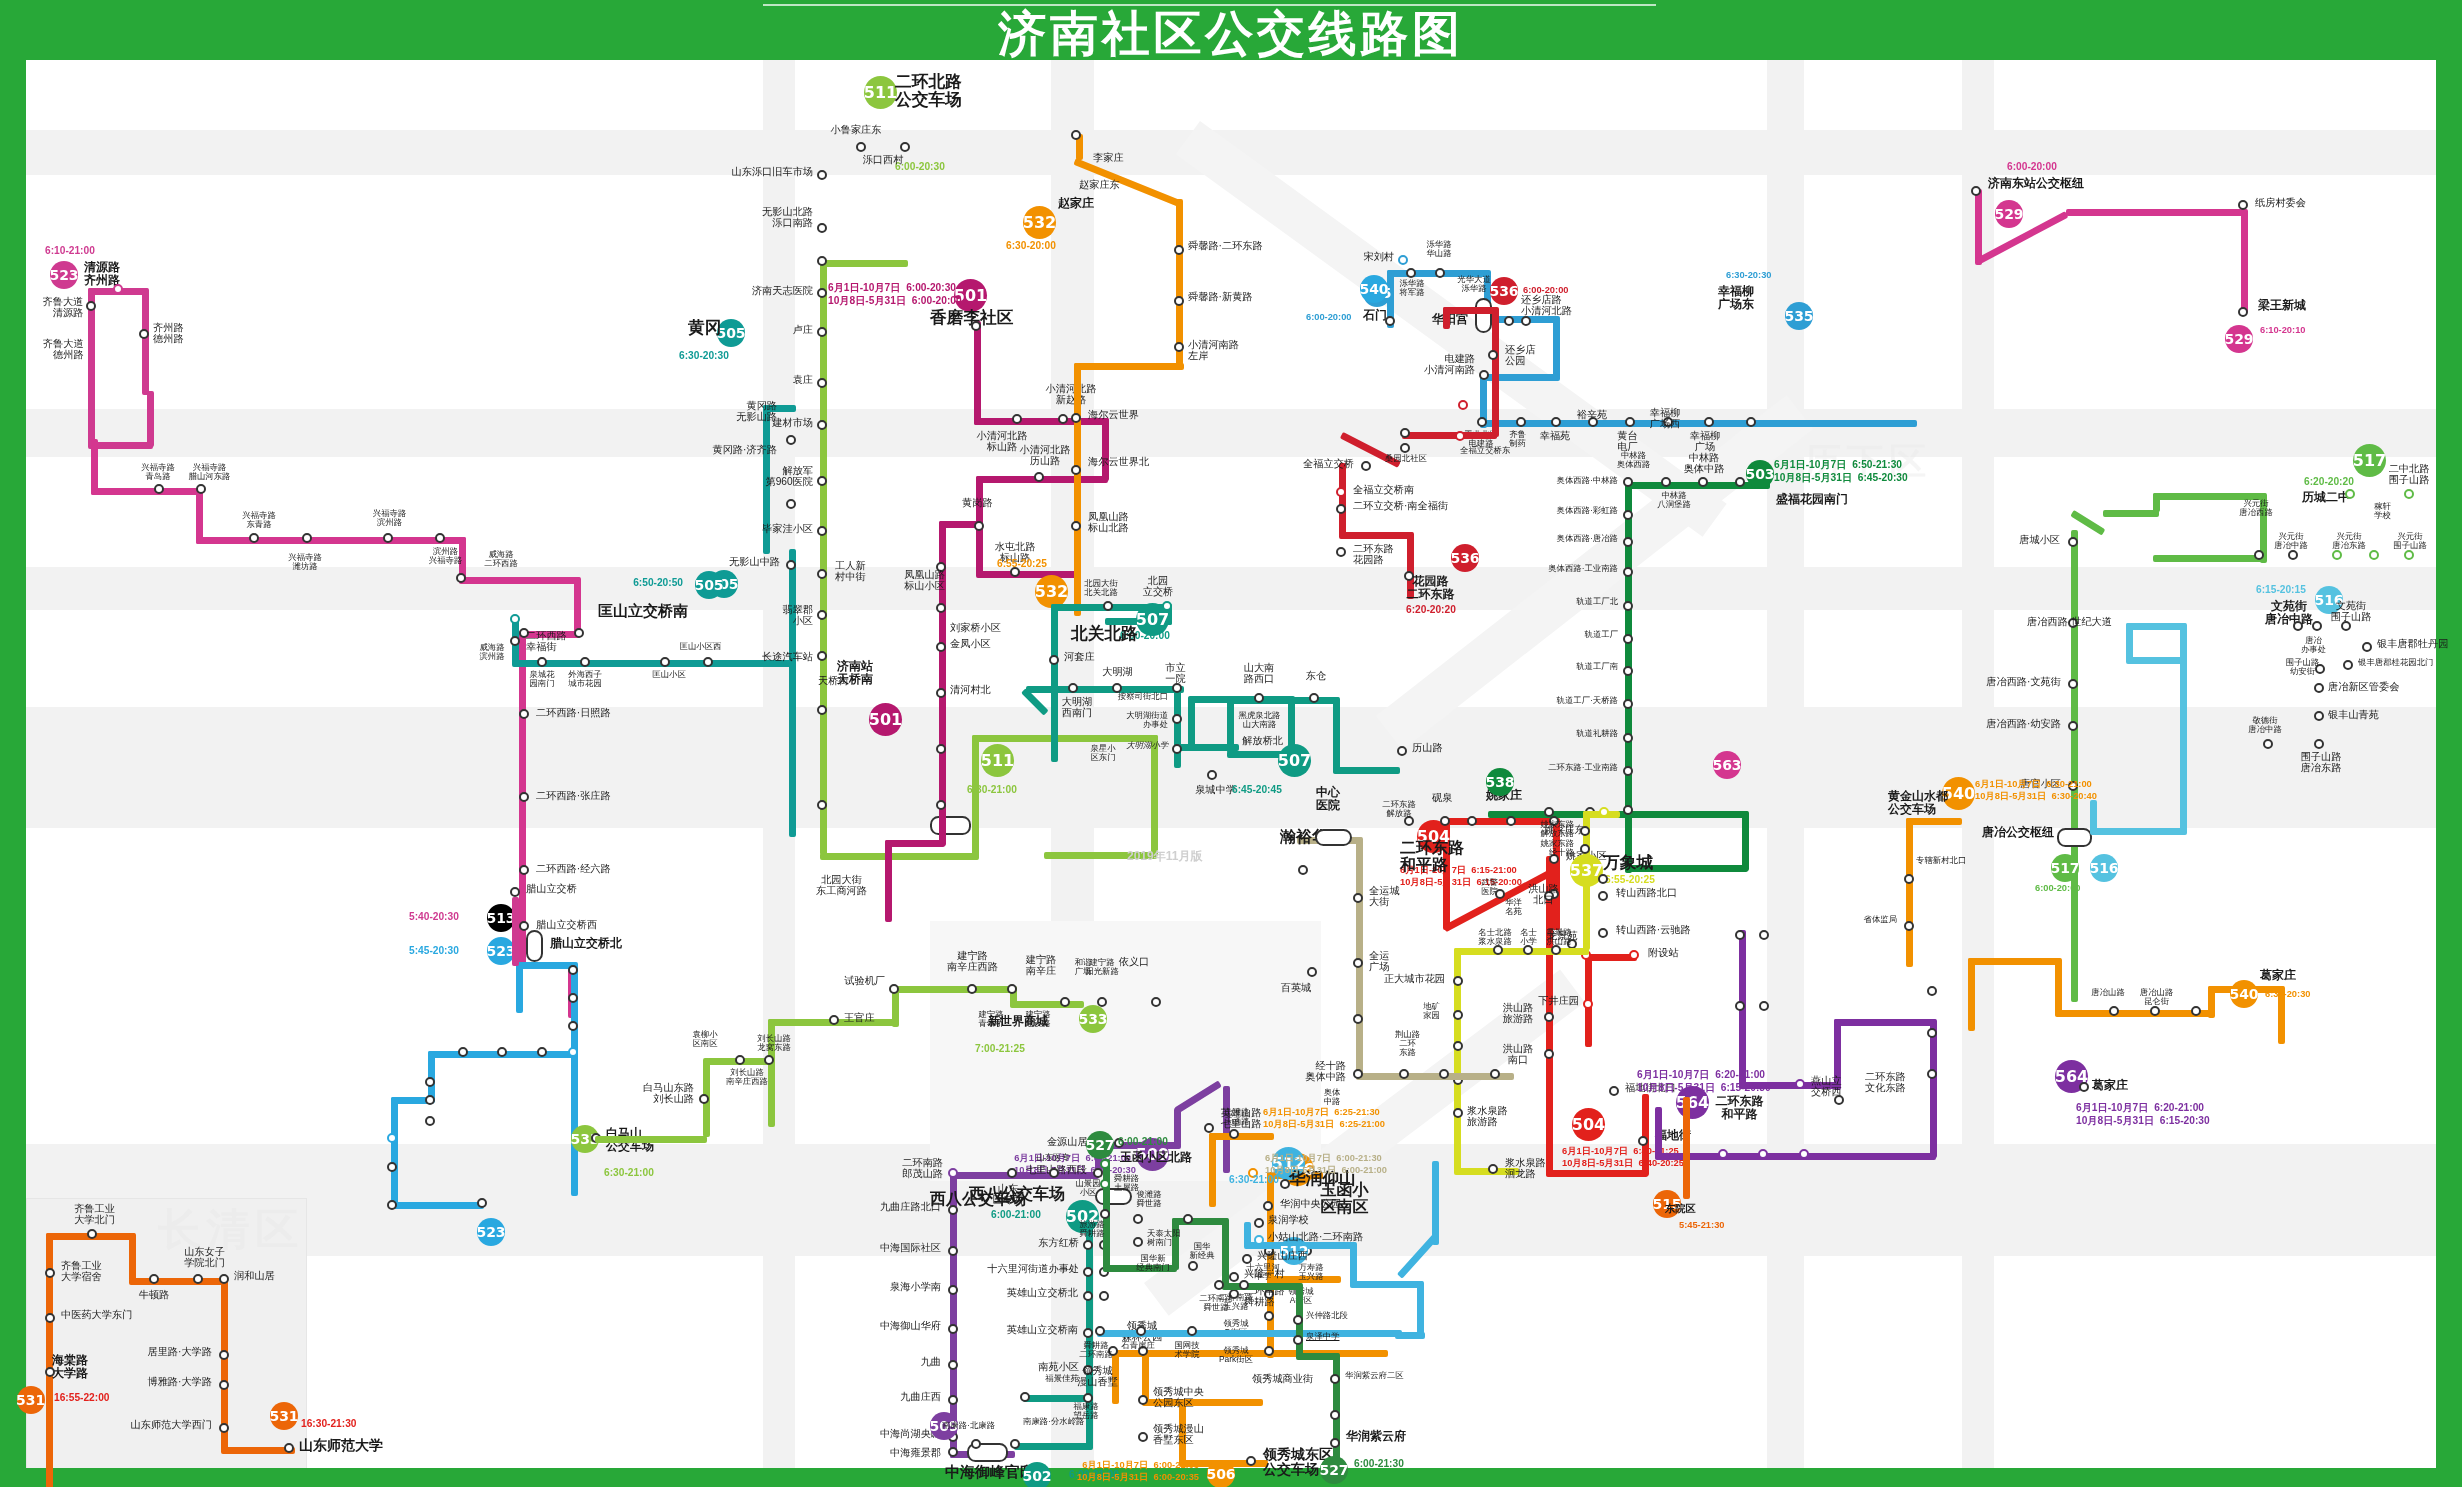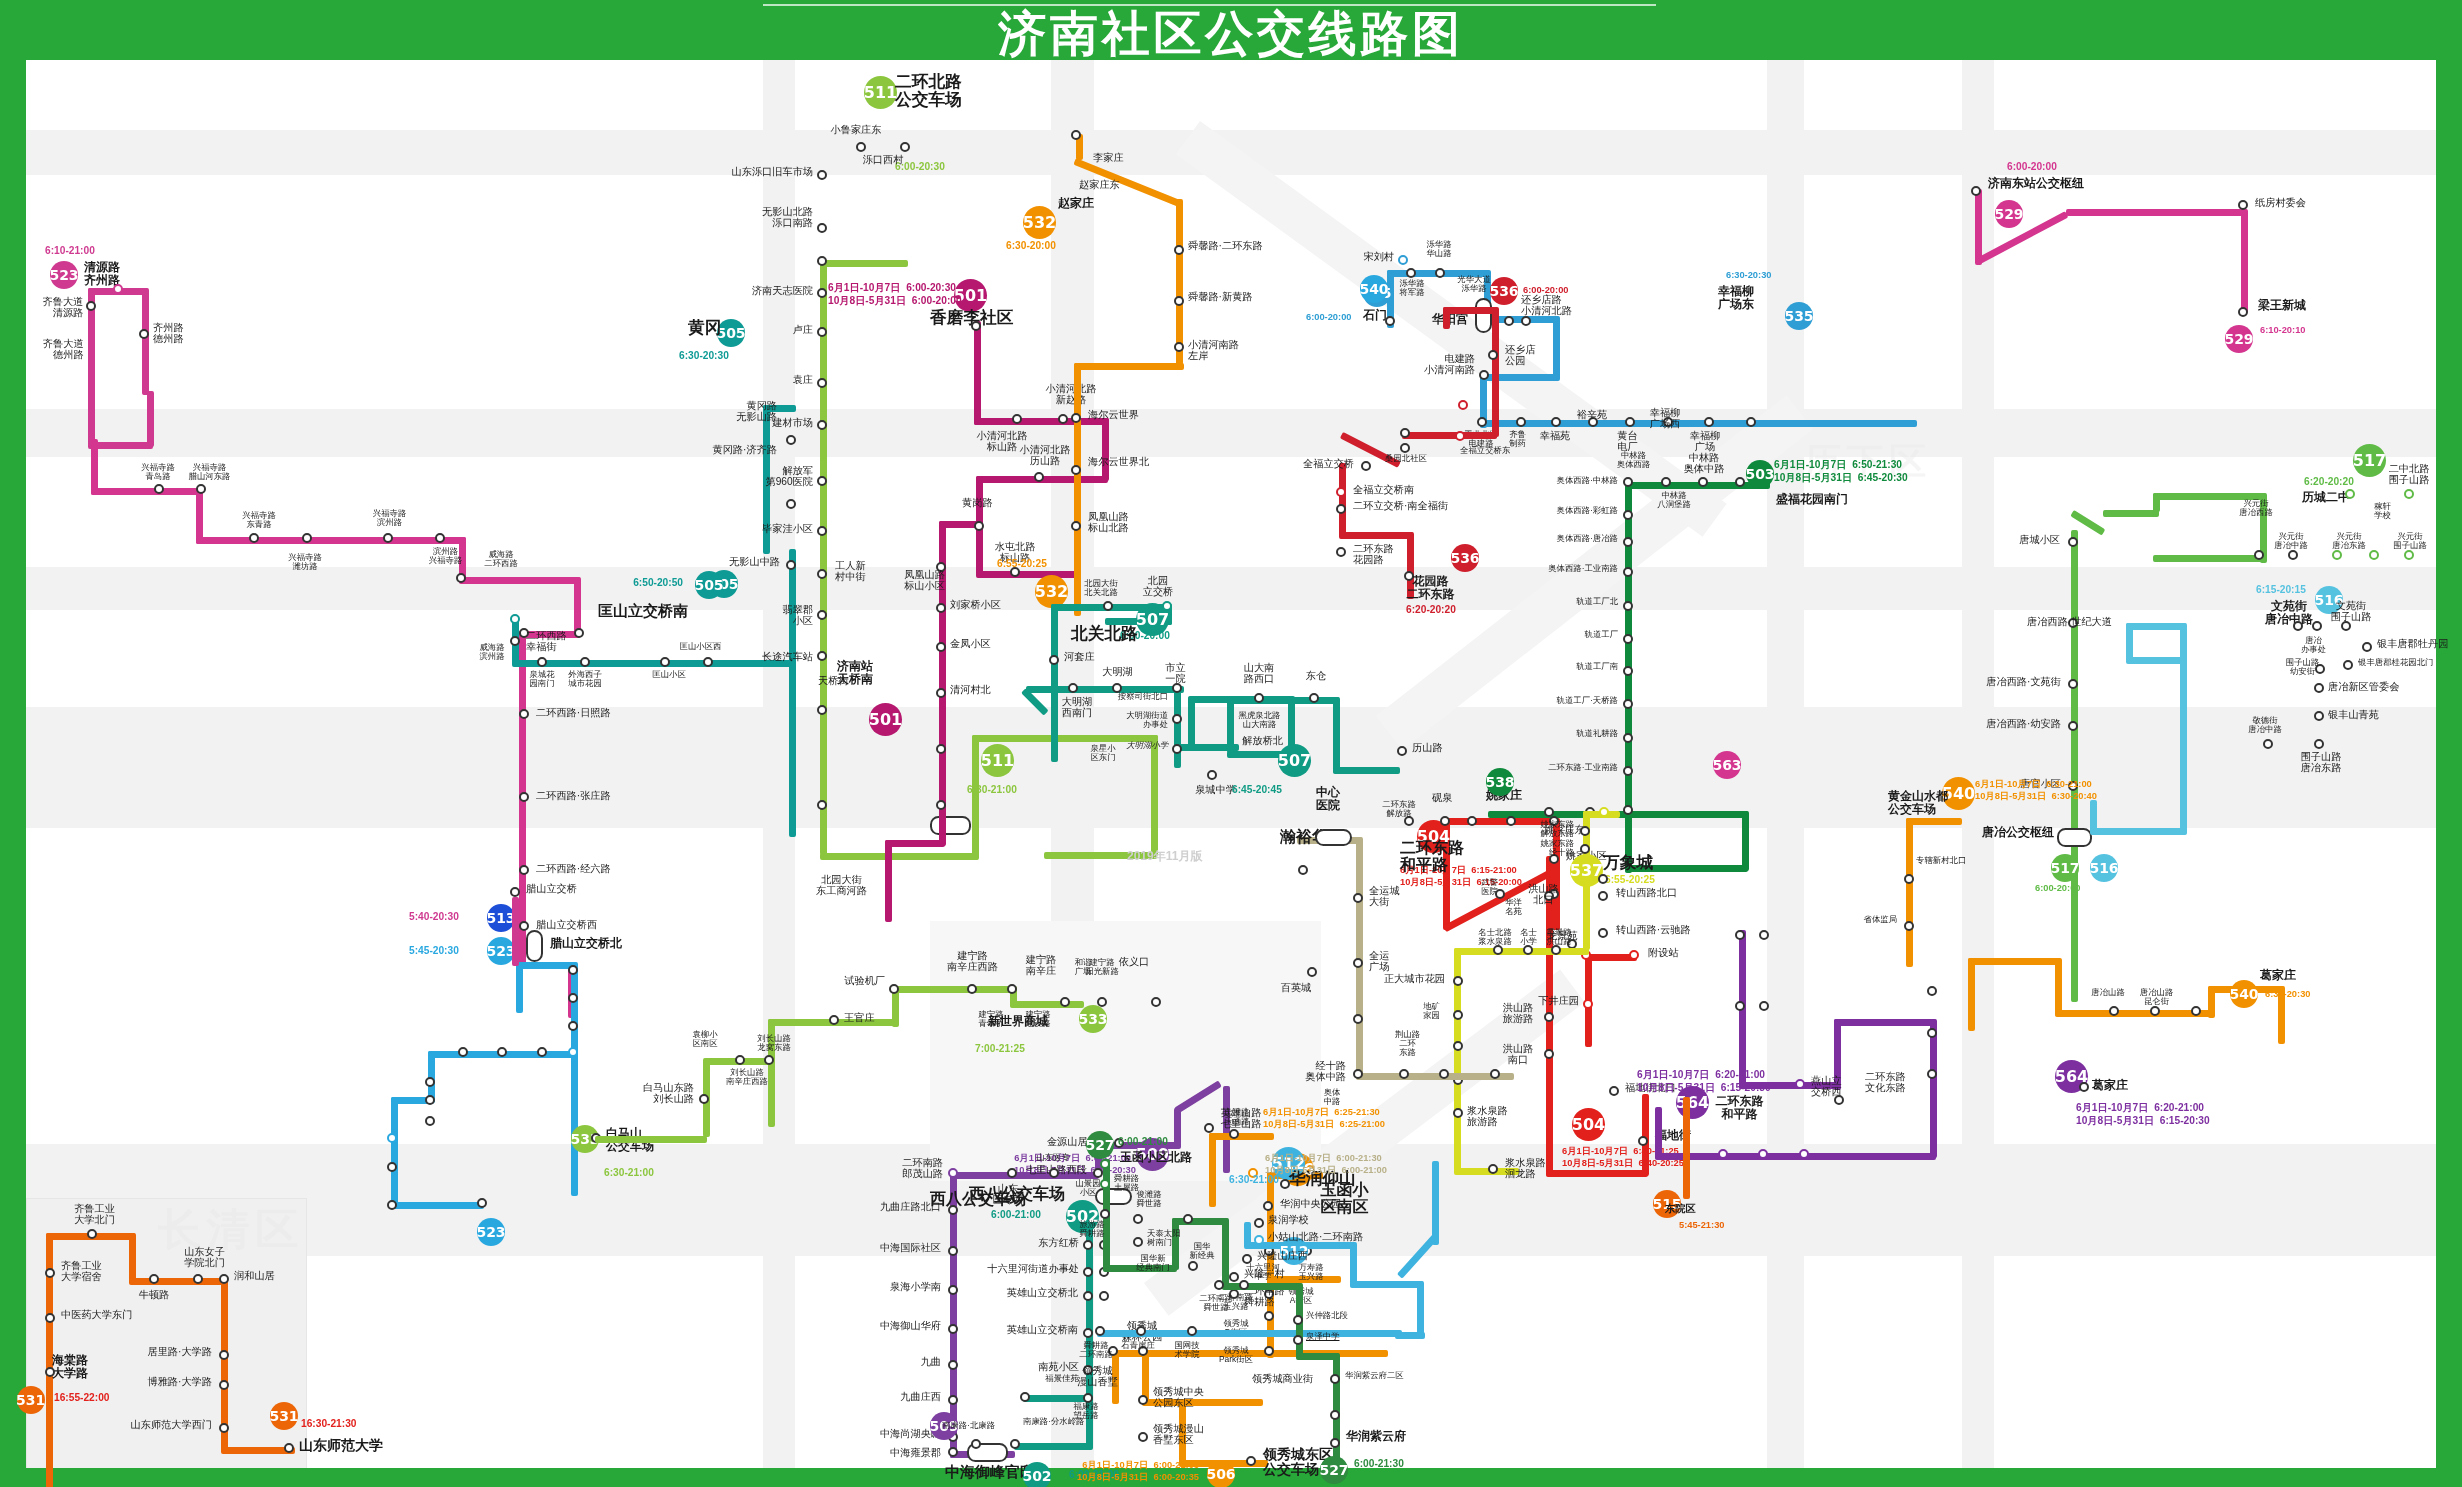--- a/index.html
+++ b/index.html
@@ -263,21 +263,21 @@
 历山路</div>
   <div class="stn" style="left:974px;top:521px;"></div>
   <div class="lbl sm" style="left:962px;top:497px;">黄岗路</div>
   <div class="stn" style="left:1010px;top:567px;"></div>
   <div class="lbl sm c" style="left:978px;top:541px;width:74px;">水屯北路
 标山路</div>
   <div class="stn" style="left:936px;top:562px;"></div>
   <div class="lbl sm c" style="left:891px;top:569px;width:67px;">凤凰山路
 标山小区</div>
   <div class="stn" style="left:936px;top:603px;"></div>
-  <div class="lbl sm" style="left:950px;top:599px;">刘家桥小区</div>
+  <div class="lbl sm" style="left:950px;top:622px;">刘家桥小区</div>
   <div class="stn" style="left:936px;top:642px;"></div>
   <div class="lbl sm" style="left:950px;top:638px;">金凤小区</div>
   <div class="stn" style="left:936px;top:688px;"></div>
   <div class="lbl sm" style="left:950px;top:684px;">清河村北</div>
   <div class="stn" style="left:936px;top:744px;"></div>
   <div class="stn" style="left:936px;top:800px;"></div>
   <div class="badge m" style="left:869px;top:703px;background:#b5186e;">501</div>
   <div class="lbl md" style="left:837px;top:660px;font-weight:bold;">济南站
 天桥南</div>
   <div class="lbl sm" style="left:818px;top:675px;">天桥街</div>
@@ -652,21 +652,21 @@
   <div class="ln" style="left:516px;top:962px;width:60px;height:6.5px;background:#29a8e0;"></div>
 
   <div class="ln" style="left:571px;top:962px;width:6.5px;height:234px;background:#29a8e0;"></div>
   <div class="ln" style="left:428px;top:1051px;width:149px;height:6.5px;background:#29a8e0;"></div>
   <div class="ln" style="left:428px;top:1051px;width:6.5px;height:52px;background:#29a8e0;"></div>
   <div class="ln" style="left:391px;top:1097px;width:43px;height:6.5px;background:#29a8e0;"></div>
   <div class="ln" style="left:391px;top:1097px;width:6.5px;height:112px;background:#29a8e0;"></div>
   <div class="ln" style="left:391px;top:1202px;width:93px;height:6.5px;background:#29a8e0;"></div>
   <div class="badge s" style="left:487px;top:937px;background:#29a8e0;">523</div>
   <div class="tm" style="left:409px;top:945px;color:#29a8e0;">5:45-20:30</div>
-  <div class="badge s" style="left:487px;top:904px;background:#1d4ed8;">513</div>
+  <div class="badge s" style="left:487px;top:904px;background:#000000;">513</div>
   <div class="tm" style="left:409px;top:911px;color:#cf3a90;">5:40-20:30</div>
   <div class="ln" style="left:512px;top:897px;width:6.5px;height:69px;background:#cf3a90;"></div>
   <div class="stn" style="left:510px;top:887px;"></div>
   <div class="lbl sm" style="left:526px;top:883px;">腊山立交桥</div>
   <div class="term" style="left:526px;top:930px;width:16.7px;height:32px;"></div>
   <div class="lbl md" style="left:550px;top:937px;font-weight:bold;">腊山立交桥北</div>
   <div class="stn" style="left:568px;top:965px;"></div>
   <div class="lbl sm" style="left:584px;top:962px;"></div>
   <div class="stn" style="left:568px;top:993px;"></div>
   <div class="lbl sm" style="left:584px;top:989px;"></div>

